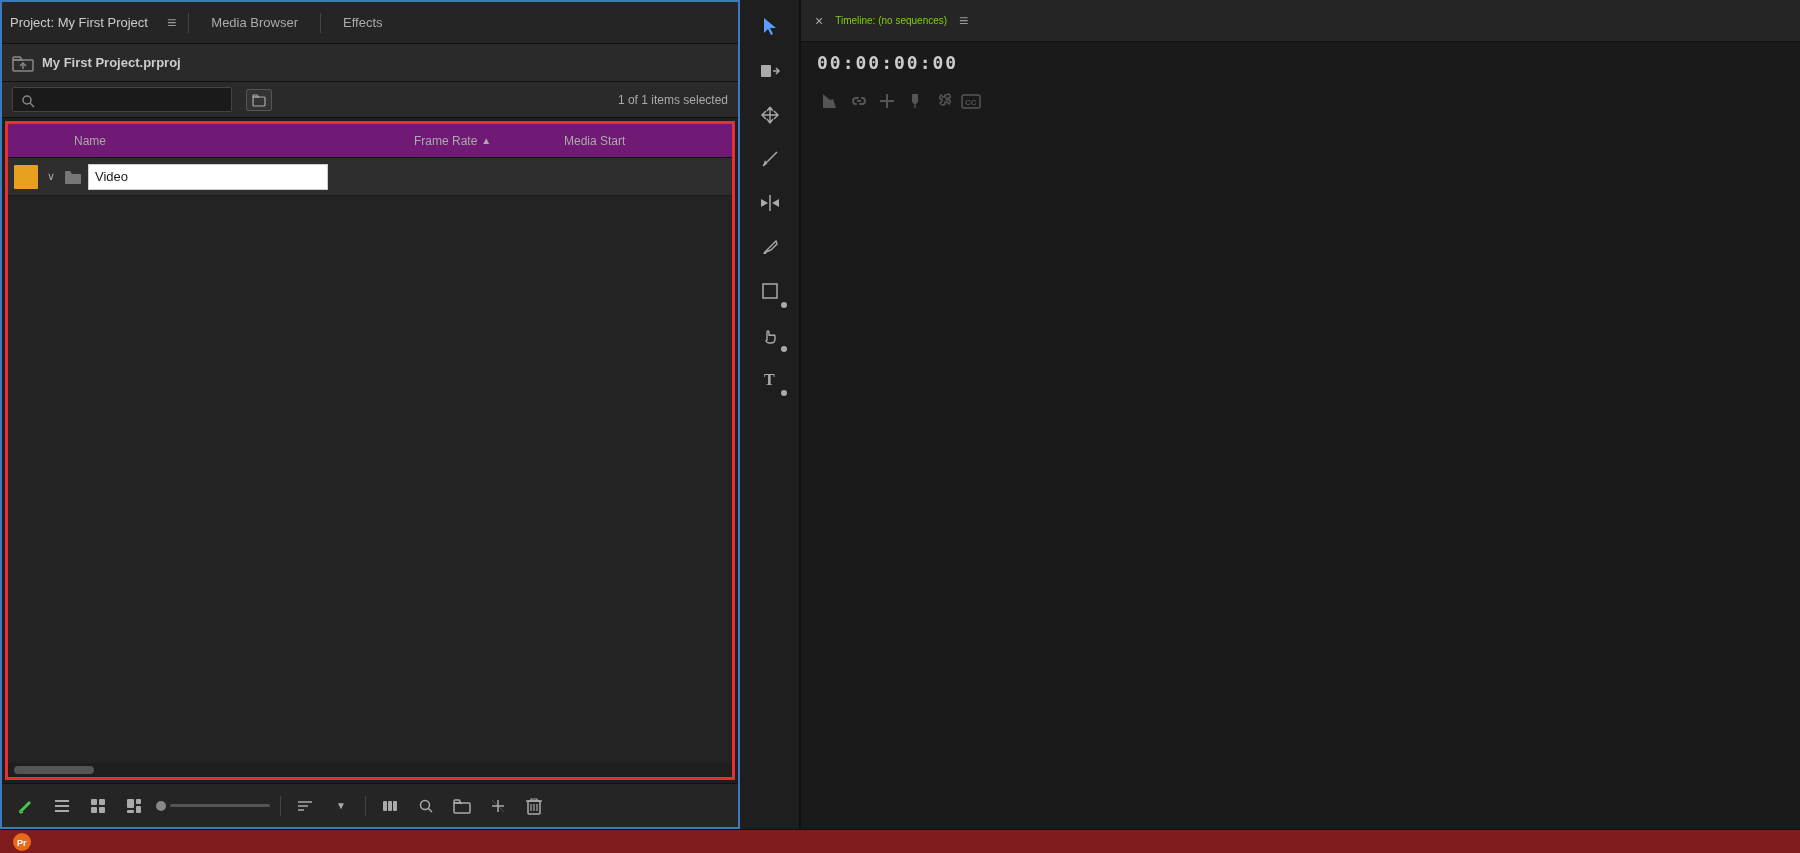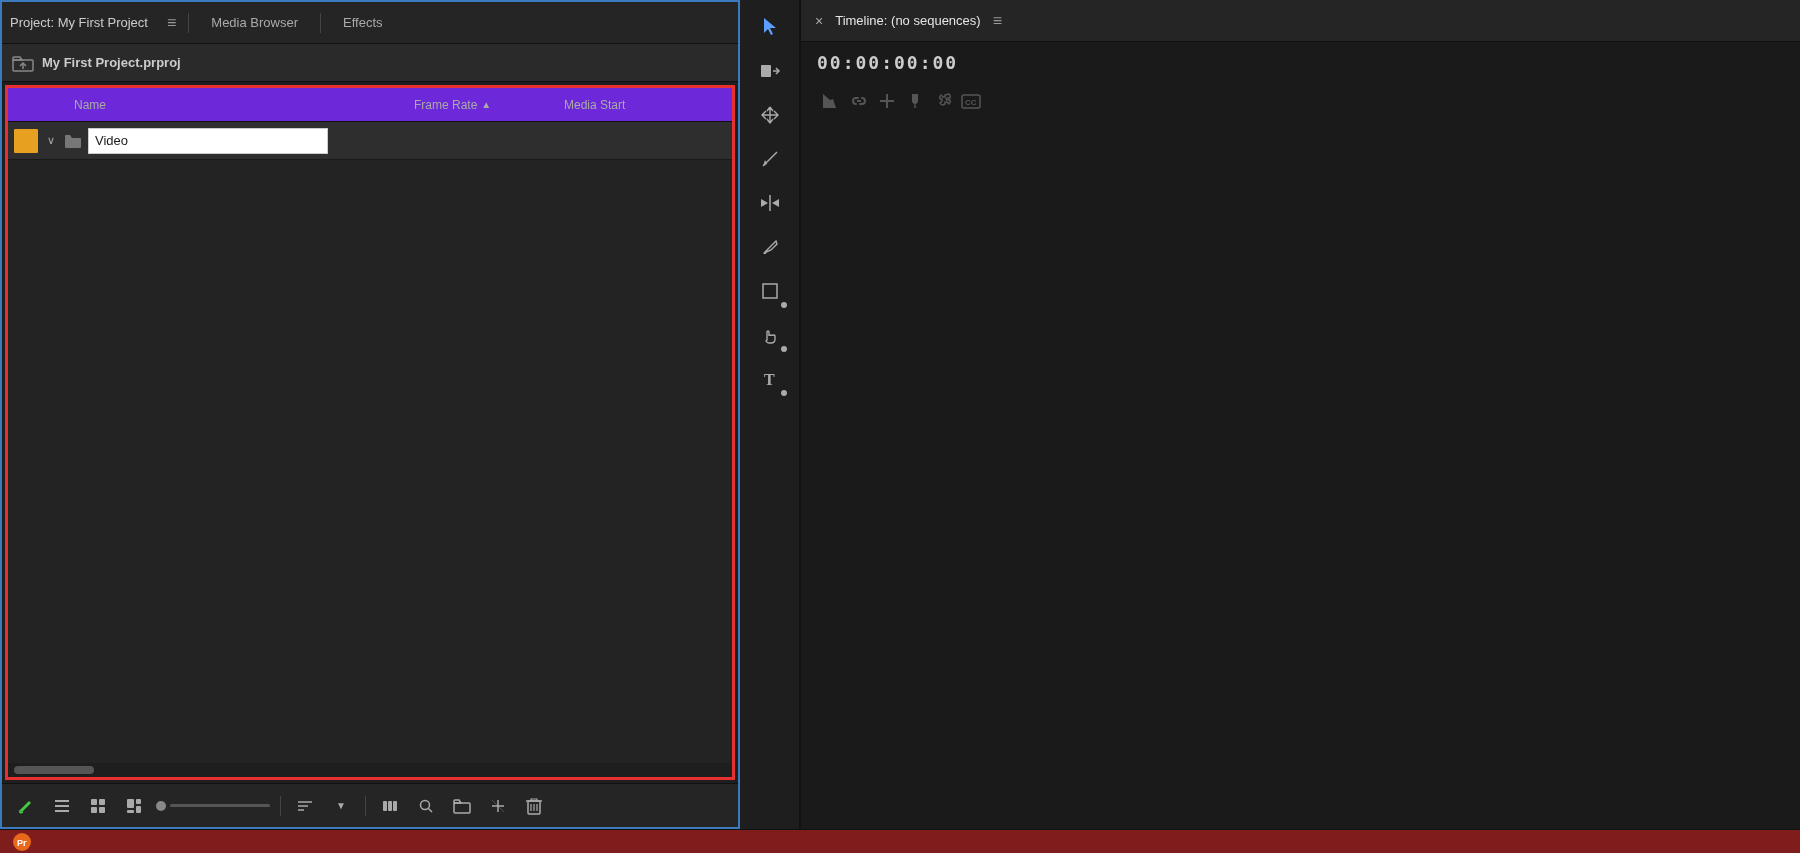--- a/index.html
+++ b/index.html
@@ -164,21 +164,21 @@
       flex: 1;
       display: flex;
       flex-direction: column;
       background: #232323;
       overflow: hidden;
     }
 
     .list-header {
       display: flex;
       align-items: center;
-      background: #6d28d9;
+      background: #701a75;
       border-bottom: 1px solid #111;
       height: 34px;
       padding: 0 6px;
     }
 
     .col-name {
       width: 400px;
       padding-left: 60px;
       font-size: 12px;
       color: #aaaaaa;
@@ -343,22 +343,22 @@
     }
 
     .close-icon {
       color: #aaa;
       font-size: 14px;
       cursor: pointer;
       padding: 2px 4px;
     }
 
     .timeline-title {
-      font-size: 13px;
-      color: #e5e5e5;
+      font-size: 10px;
+      color: #84cc16;
       font-weight: 500;
     }
 
     .timeline-menu-icon {
       color: #999;
       font-size: 16px;
       cursor: pointer;
       margin-left: 4px;
     }
 
@@ -489,20 +489,38 @@
         <svg width="22" height="18" viewBox="0 0 22 18">
           <rect x="1" y="6" width="20" height="11" rx="1" fill="none" stroke="#888" stroke-width="1.5"></rect>
           <path d="M1 6 L1 4 Q1 3 2 3 L8 3 L10 6 Z" fill="none" stroke="#888" stroke-width="1.5"></path>
           <path d="M8 12 L11 9 L14 12" fill="none" stroke="#888" stroke-width="1.5"></path>
           <line x1="11" y1="9" x2="11" y2="15" stroke="#888" stroke-width="1.5"></line>
         </svg>
       </div>
       <span class="project-file-name">My First Project.prproj</span>
     </div>
 
+    <div class="search-bar">
+      <div class="search-input-wrapper">
+        <span class="search-icon">
+          <svg width="14" height="14" viewBox="0 0 14 14">
+            <circle cx="6" cy="6" r="4" fill="none" stroke="#888" stroke-width="1.5"></circle>
+            <line x1="9" y1="9" x2="13" y2="13" stroke="#888" stroke-width="1.5"></line>
+          </svg>
+        </span>
+        <input type="text" placeholder="" style="">
+      </div>
+      <div class="find-bin-icon">
+        <svg width="14" height="14" viewBox="0 0 14 14">
+          <rect x="1" y="4" width="12" height="9" rx="1" fill="none" stroke="#aaa" stroke-width="1.2"></rect>
+          <path d="M1 4 L1 3 Q1 2 2 2 L5 2 L6.5 4 Z" fill="none" stroke="#aaa" stroke-width="1.2"></path>
+        </svg>
+      </div>
+      <span class="items-selected-label">1 of 1 items selected</span>
+    </div>
 
     <div class="list-area">
 
       <div class="list-header">
         <div class="col-name">Name</div>
         <div class="col-framerate">
           <span>Frame Rate</span>
           <span class="sort-arrow">▲</span>
         </div>
         <div class="col-mediastart">Media Start</div>

